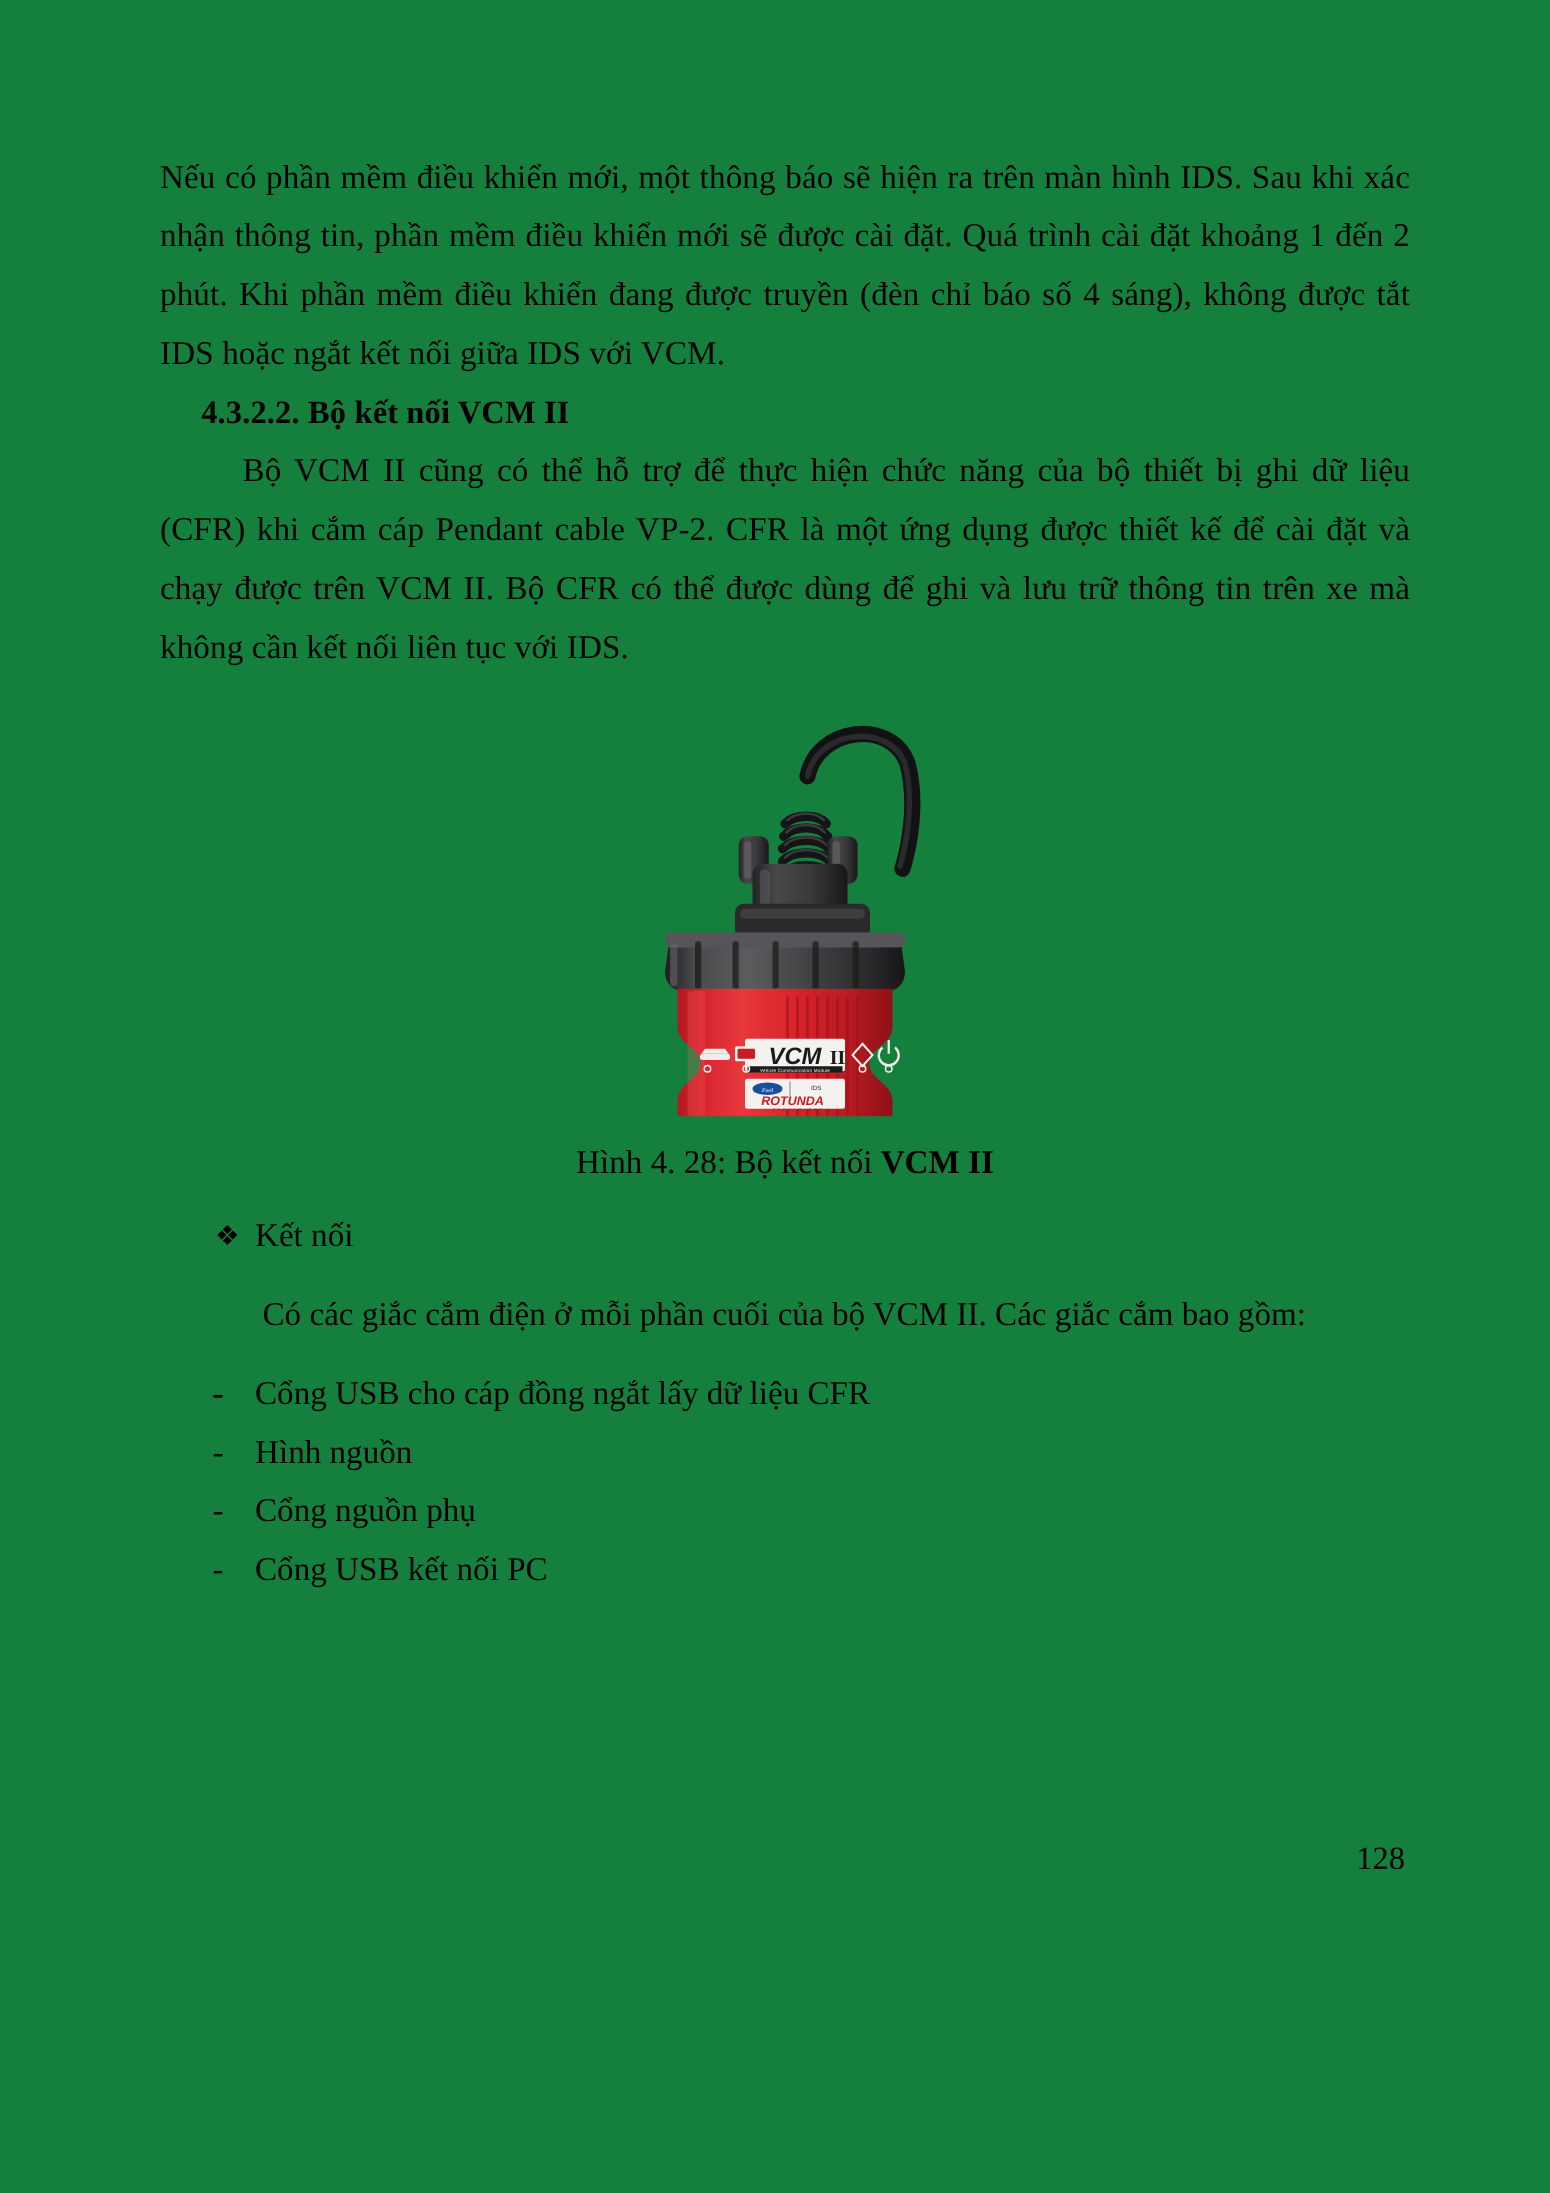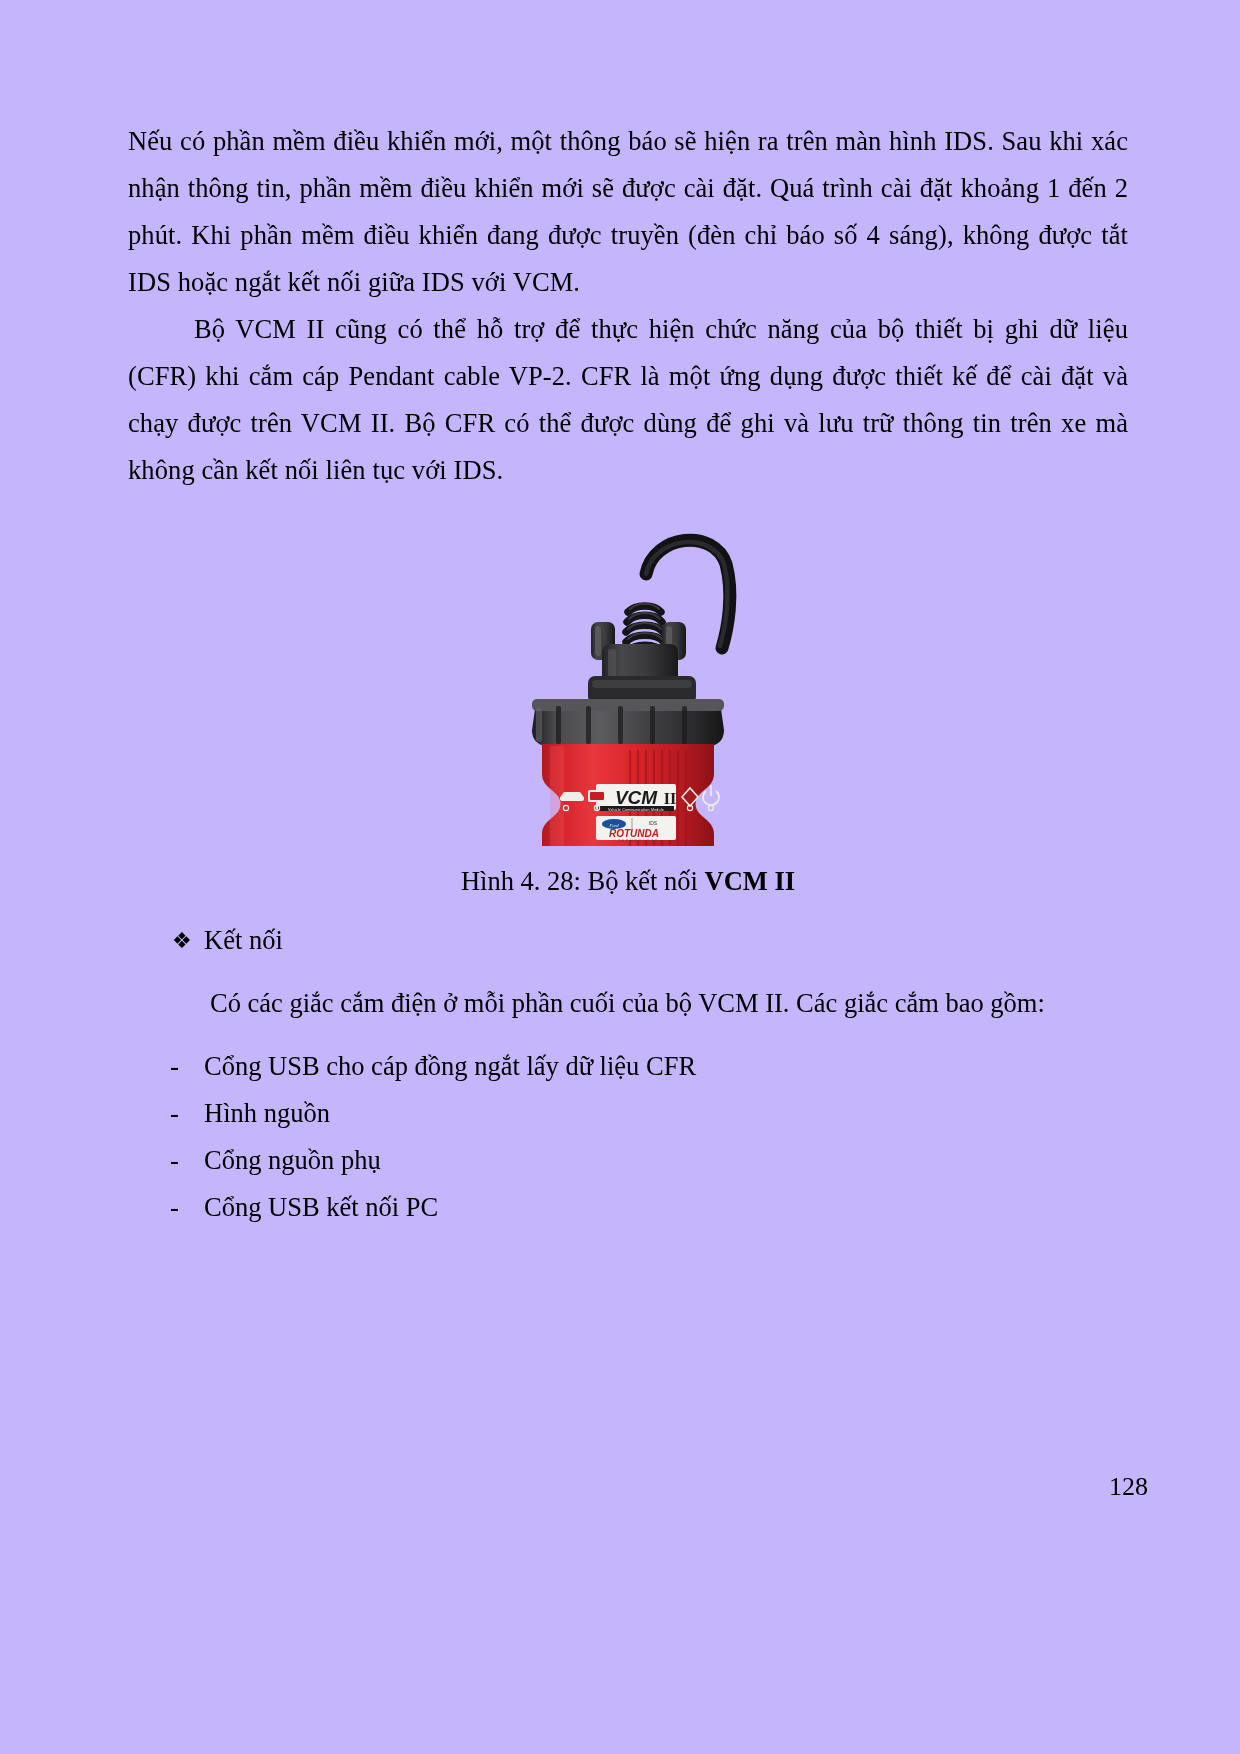--- a/index.html
+++ b/index.html
@@ -9,21 +9,21 @@
   }
   body {
     font-family: "Liberation Serif", "DejaVu Serif", serif;
     color: #000000;
   }
   .page {
     position: relative;
     width: 1240px;
     height: 1754px;
     margin: 0 auto;
-    background: #c4b5fd;
+    background: #15803d;
     overflow: hidden;
   }
   .content {
     position: absolute;
     left: 128px;
     top: 118px;
     width: 1000px;
   }
   
   .para {
@@ -95,21 +95,21 @@
     top: 0;
   }
   .sub-para {
     font-size: 26.5px;
     line-height: 47px;
     text-indent: 66px;
     margin: 16px;
   }
   .page-number {
     position: absolute;
-    right: 92px;
+    right: 116px;
     top: 1472px;
     font-size: 26px;
     font-family: "Liberation Serif", "DejaVu Serif", serif;
   }
 
   
   .device {
     position: absolute;
     left: 0;
     top: 0;
@@ -118,20 +118,21 @@
   }
 </style>
 </head>
 <body>
 
 <div class="page">
   <div class="content">
 
     <p class="para first">Nếu có phần mềm điều khiển mới, một thông báo sẽ hiện ra trên màn hình IDS. Sau khi xác nhận thông tin, phần mềm điều khiển mới sẽ được cài đặt. Quá trình cài đặt khoảng 1 đến 2 phút. Khi phần mềm điều khiển đang được truyền (đèn chỉ báo số 4 sáng), không được tắt IDS hoặc ngắt kết nối giữa IDS với VCM.</p>
 
+    <p class="heading">4.3.2.2. Bộ kết nối VCM II</p>
 
 
     <p class="para indent">Bộ VCM II cũng có thể hỗ trợ để thực hiện chức năng của bộ thiết bị ghi dữ liệu (CFR) khi cắm cáp Pendant cable VP-2. CFR là một ứng dụng được thiết kế để cài đặt và chạy được trên VCM II. Bộ CFR có thể được dùng để ghi và lưu trữ thông tin trên xe mà không cần kết nối liên tục với IDS.</p>
 
     <div class="figure-block">
       <div class="figure-img-wrap">
         <svg class="device" viewBox="0 0 300 330">
           <defs>
             <linearGradient id="redBody" x1="0" y1="0" x2="1" y2="0">
               <stop offset="0%" stop-color="#b01820"></stop>

